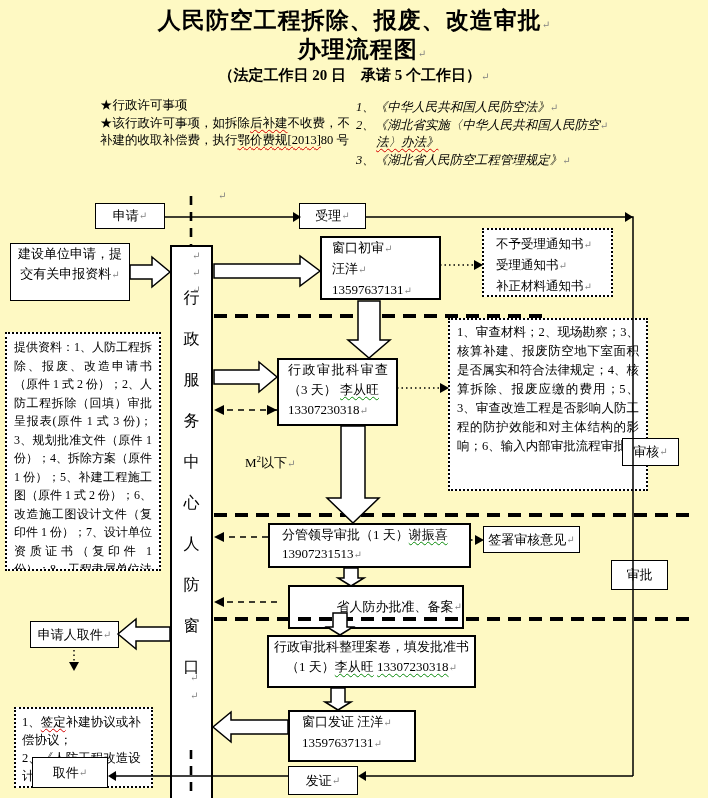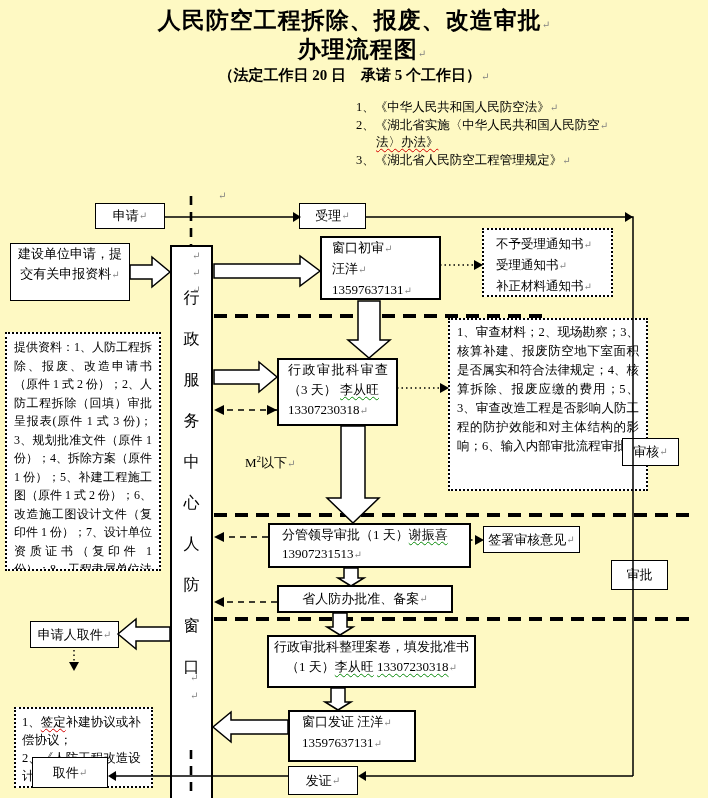--- a/index.html
+++ b/index.html
@@ -39,21 +39,25 @@
 </style>
 </head>
 <body>
 
 <div class="canvas">
 
   <div class="abs t1"><span>人民防空工程拆除、报废、改造审批</span><span class="pm">↵</span></div>
   <div class="abs t2"><span>办理流程图</span><span class="pm">↵</span></div>
   <div class="abs ts"><span>（法定工作日 20 日    承诺 5 个工作日）</span><span class="pm">↵</span></div>
 
-  <div class="abs note" style="left:356px; top:99px; width:318px;">
+  <div class="abs note" style="left:100px; top:97px; width:258px;">
+    <div><span>★行政许可事项</span></div>
+    <div><span>★该行政许可事项，如拆除</span><span class="wr">后补建</span><span>不收费，不补建的收取补偿费，执行</span><span class="wr">鄂价费规[2013]</span><span>80 号</span></div>
+  </div>
+  <div class="abs note" style="left:356px; top:99px; width:318px;font-style:italic;">
     <div><span>1、《中华人民共和国人民防空法》</span><span class="pm">↵</span></div>
     <div class="hang"><span>2、《湖北省实施〈中华人民共和国人民防空</span><span class="pm">↵</span><br><span class="wr">法〉办法》</span></div>
     <div><span>3、《湖北省人民防空工程管理规定》</span><span class="pm">↵</span></div>
   </div>
 
   <div class="bx z2" style="left:95px; top:203px; width:70px; height:26px;">
       <span>申请</span>
       <span class="pm">↵</span>
     </div>
   <div class="bx z2" style="left:299px; top:203px; width:67px; height:26px;">
@@ -129,21 +133,21 @@
   <div class="bx bx2 colbx z2" style="left:268px; top:523px; width:203px; height:45px; padding-left:12px; line-height:19px;">
     <span><span>分管领导审批（1 天）</span><span class="wg">谢振喜</span></span>
     <span><span>13907231513</span><span class="pm">↵</span></span>
   </div>
 
   <div class="bx z2" style="left:483px; top:526px; width:97px; height:27px;">
       <span>签署审核意见</span>
       <span class="pm">↵</span>
     </div>
 
-  <div class="bx bx2 z2" style="left:277px; top:585px; width:176px; height:28px;">
+  <div class="bx bx2 z2" style="left:288px; top:585px; width:176px; height:44px;justify-content:flex-end;">
       <span>省人防办批准、备案</span>
       <span class="pm">↵</span>
     </div>
 
   <div class="bx bx2 colbx ctr z2" style="left:267px; top:635px; width:209px; height:53px;">
     <span>行政审批科整理案卷，填发批准书</span>
     <span><span>（1 天）</span><span class="wg">李从旺</span><span> </span><span class="wg">13307230318</span><span class="pm">↵</span></span>
   </div>
 
   <div class="bx bx2 colbx z2" style="left:288px; top:710px; width:128px; height:52px; padding-left:12px;">

